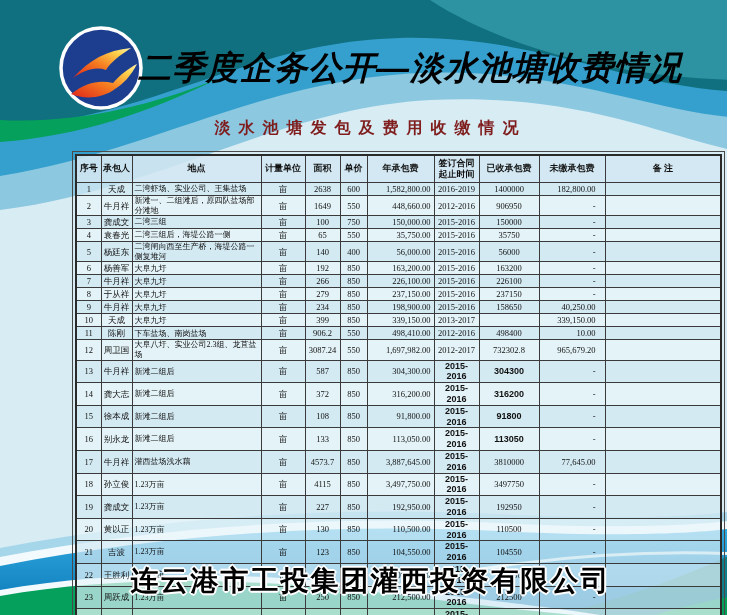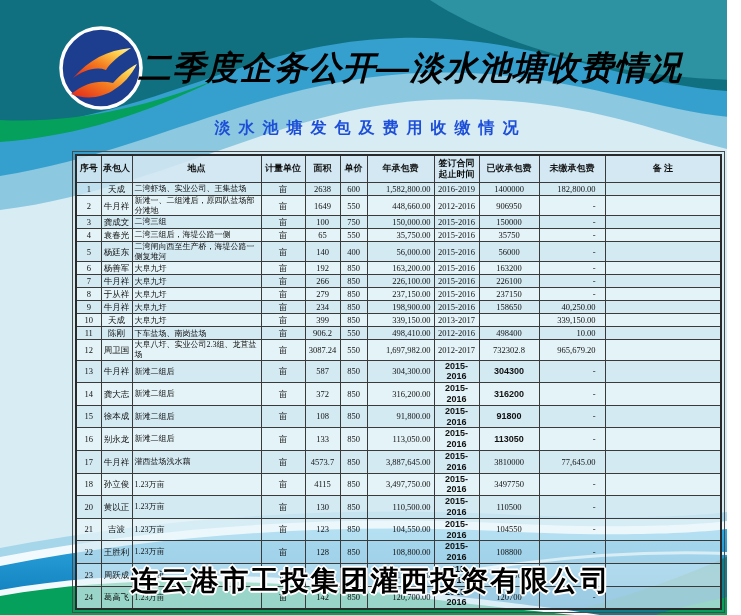--- a/index.html
+++ b/index.html
@@ -17,21 +17,21 @@
   .p-white{fill:#f3fafd;}
   .p-teal3{fill:#0d7e8a;}
 
   .logo{position:absolute;left:58px;top:25px;width:86px;height:86px;z-index:3;}
 
   .title{position:absolute;left:110px;top:46px;width:600px;z-index:3;
     text-align:center;font-size:33px;font-weight:900;font-style:italic;
     color:var(--title_color,#000);letter-spacing:1px;white-space:nowrap;
     font-family:"Liberation Sans","DejaVu Sans",sans-serif;}
   .subtitle{position:absolute;left:0;top:118px;width:741px;z-index:3;
-    text-align:center;font-size:16px;font-weight:bold;letter-spacing:8px;color:#1d4ed8;}
+    text-align:center;font-size:16px;font-weight:bold;letter-spacing:8px;color:#7f1d1d;}
 
   .tblwrap{position:absolute;left:75px;top:154px;width:645px;z-index:2;}
   table{border-collapse:collapse;table-layout:fixed;width:645px;
     font-family:"Liberation Serif","DejaVu Serif",serif;color:#111;
     border:2px solid #2a2a2a;outline:1px solid #4a4a4a;outline-offset:2px;}
   th,td{border:1px solid #3a3a3a;overflow:hidden;}
   th{font-size:9px;line-height:1.25;padding:1px;height:24px;
     background:rgba(210,232,241,.85);font-weight:bold;}
   td{font-size:8.5px;line-height:1.2;padding:0 2px;height:12px;text-align:center;
     background:rgba(233,245,250,.72);vertical-align:middle;}
@@ -353,20 +353,33 @@
             <td class="c3">亩</td>
             <td class="c4">4115</td>
             <td class="c5">850</td>
             <td class="c6">3,497,750.00</td>
             <td class="c7 fb">2015-2016</td>
             <td class="c8">3497750</td>
             <td class="c9">-</td>
             <td class="c10"></td>
           </tr>
           <tr>
+            <td class="c0">19</td>
+            <td class="c1">龚成文</td>
+            <td class="c2">1.23万亩</td>
+            <td class="c3">亩</td>
+            <td class="c4">227</td>
+            <td class="c5">850</td>
+            <td class="c6">192,950.00</td>
+            <td class="c7 fb">2015-2016</td>
+            <td class="c8">192950</td>
+            <td class="c9">-</td>
+            <td class="c10"></td>
+          </tr>
+          <tr>
             <td class="c0">20</td>
             <td class="c1">黄以正</td>
             <td class="c2">1.23万亩</td>
             <td class="c3">亩</td>
             <td class="c4">130</td>
             <td class="c5">850</td>
             <td class="c6">110,500.00</td>
             <td class="c7 fb">2015-2016</td>
             <td class="c8">110500</td>
             <td class="c9">-</td>

